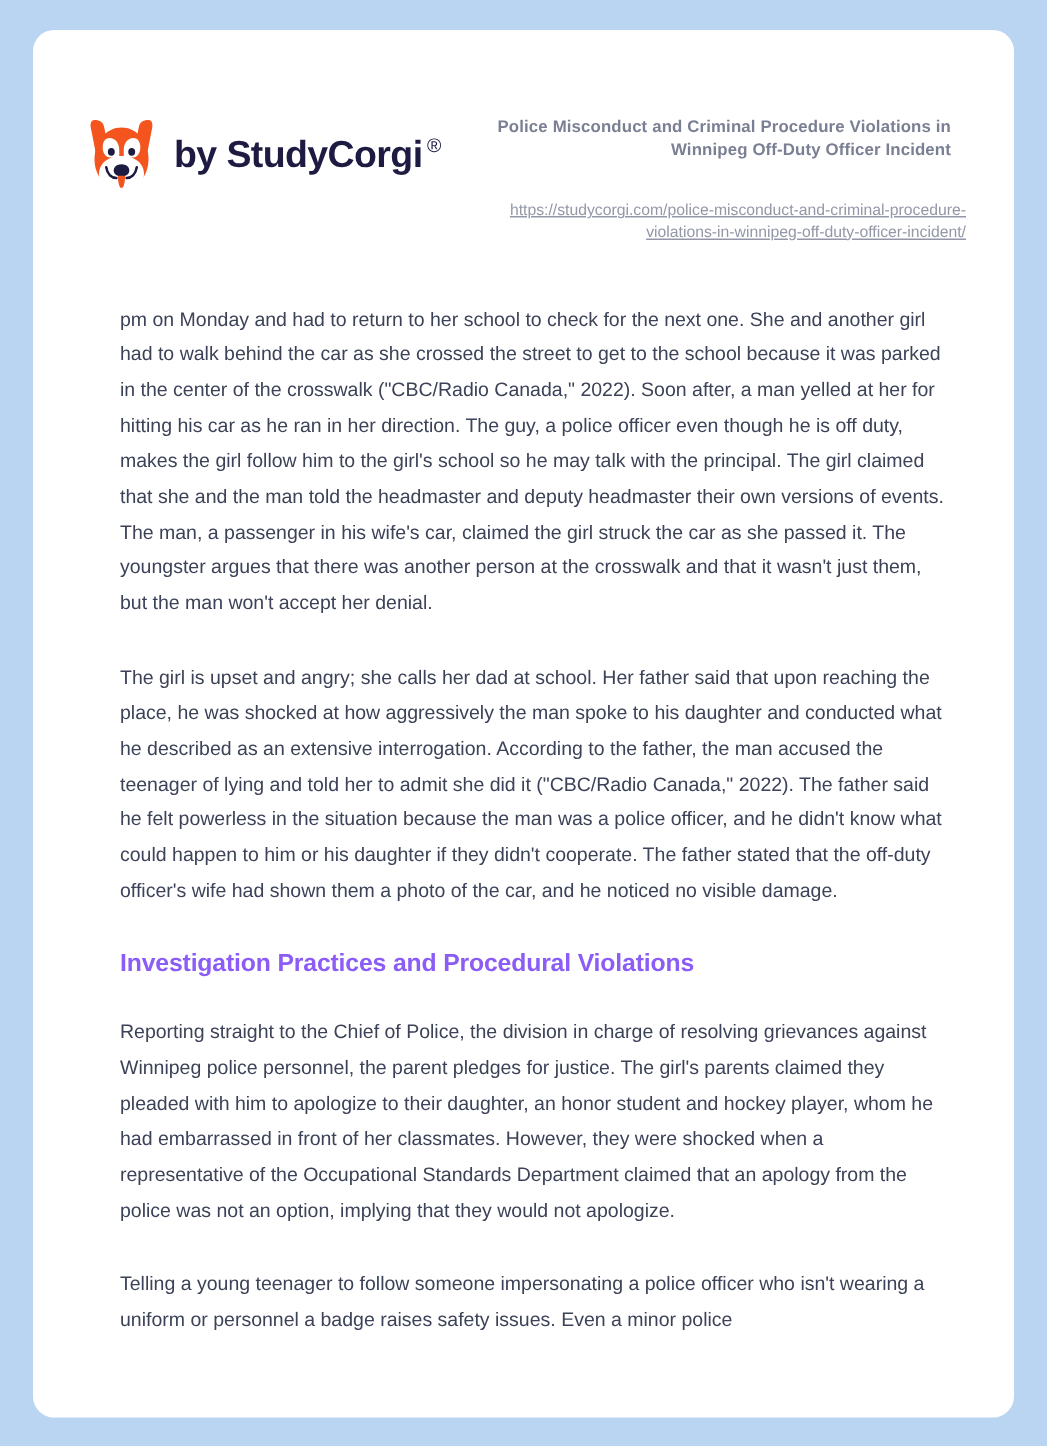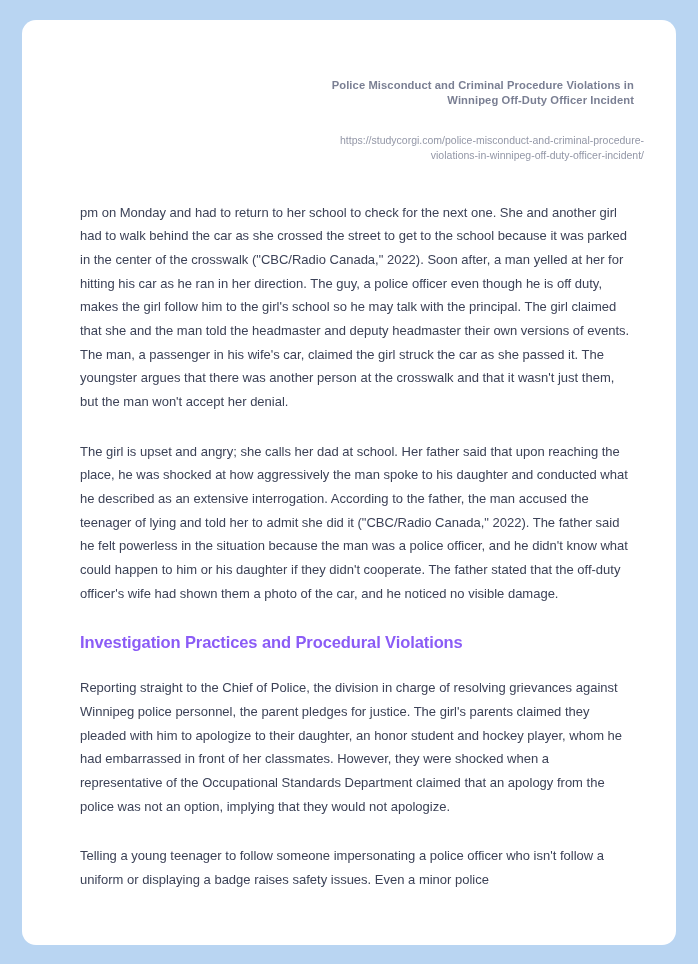--- a/index.html
+++ b/index.html
@@ -88,20 +88,21 @@
     margin-left: auto;
   }
 
   .header-url {
     font-size: 10.5px;
     color: #9397a7;
     line-height: 1.42;
     margin: 24px 0 0 auto;
     max-width: 340px;
     word-break: break-word;
+    text-decoration: underline;
   }
 
   
   .doc-body {
     padding: 0 44px 0 58px;
     box-sizing: border-box;
     margin-top: 38px;
   }
 
   .doc-body p {
@@ -121,29 +122,58 @@
     letter-spacing: -0.1px;
   }
 </style>
 </head>
 <body>
 
 <div id="page-card">
 
   <div class="doc-header">
 
+    <div class="brand">
+      <svg class="logo-mark" viewBox="0 0 46 50" aria-hidden="true">
+
+        <path d="M5 2 C3 2 2 4 2.5 7 L7 30 L14 19 L11.5 7 C11 3.5 8.5 2 5 2 Z" fill="#f4541d"></path>
+        <path d="M41 2 C43 2 44 4 43.5 7 L39 30 L32 19 L34.5 7 C35 3.5 37.5 2 41 2 Z" fill="#f4541d"></path>
+
+        <path d="M23 7 C33 7 41 16 41 28 C41 40 33 48 23 48 C13 48 5 40 5 28 C5 16 13 7 23 7 Z" fill="#f4541d"></path>
+
+        <path d="M23 26 C32 26 38 31 38 38 C38 45 31 48.5 23 48.5 C15 48.5 8 45 8 38 C8 31 14 26 23 26 Z" fill="#ffffff"></path>
+
+        <path d="M15 14 C19 14 21.5 17.5 21.5 22 L21.5 27 L15.5 27 C12 27 10 23 10.5 19 C10.8 16 12.5 14 15 14 Z" fill="#ffffff"></path>
+        <path d="M31 14 C27 14 24.5 17.5 24.5 22 L24.5 27 L30.5 27 C34 27 36 23 35.5 19 C35.2 16 33.5 14 31 14 Z" fill="#ffffff"></path>
+
+        <ellipse cx="16.2" cy="23.2" rx="2.3" ry="2.6" fill="#1d1b42"></ellipse>
+        <ellipse cx="29.8" cy="23.2" rx="2.3" ry="2.6" fill="#1d1b42"></ellipse>
+
+        <path d="M23 31.5 C26.2 31.5 28.2 33.4 28.2 35.6 C28.2 38 26 39.6 23 39.6 C20 39.6 17.8 38 17.8 35.6 C17.8 33.4 19.8 31.5 23 31.5 Z" fill="#1d1b42"></path>
+
+        <path d="M20.6 39.2 L25.4 39.2 C25.4 44 24.4 47.4 23 47.4 C21.6 47.4 20.6 44 20.6 39.2 Z" fill="#f4541d"></path>
+
+        <path d="M12.8 33.5 C13.6 38.2 16.4 40.6 19.6 40.6" stroke="#1d1b42" stroke-width="1.7" fill="none" stroke-linecap="round"></path>
+        <path d="M33.2 33.5 C32.4 38.2 29.6 40.6 26.4 40.6" stroke="#1d1b42" stroke-width="1.7" fill="none" stroke-linecap="round"></path>
+      </svg>
+
+      <div class="brand-wordmark">
+        <span class="brand-text">by StudyCorgi</span>
+        <span class="brand-reg">®</span>
+      </div>
+    </div>
 
     <div class="header-meta">
       <div class="header-title">Police Misconduct and Criminal Procedure Violations in Winnipeg Off-Duty Officer Incident</div>
       <div class="header-url">https://studycorgi.com/police-misconduct-and-criminal-procedure-violations-in-winnipeg-off-duty-officer-incident/</div>
     </div>
 
   </div>
 
   <div class="doc-body">
       <p>pm on Monday and had to return to her school to check for the next one. She and another girl had to walk behind the car as she crossed the street to get to the school because it was parked in the center of the crosswalk ("CBC/Radio Canada," 2022). Soon after, a man yelled at her for hitting his car as he ran in her direction. The guy, a police officer even though he is off duty, makes the girl follow him to the girl's school so he may talk with the principal. The girl claimed that she and the man told the headmaster and deputy headmaster their own versions of events. The man, a passenger in his wife's car, claimed the girl struck the car as she passed it. The youngster argues that there was another person at the crosswalk and that it wasn't just them, but the man won't accept her denial.</p>
       <p>The girl is upset and angry; she calls her dad at school. Her father said that upon reaching the place, he was shocked at how aggressively the man spoke to his daughter and conducted what he described as an extensive interrogation. According to the father, the man accused the teenager of lying and told her to admit she did it ("CBC/Radio Canada," 2022). The father said he felt powerless in the situation because the man was a police officer, and he didn't know what could happen to him or his daughter if they didn't cooperate. The father stated that the off-duty officer's wife had shown them a photo of the car, and he noticed no visible damage.</p>
       <h2>Investigation Practices and Procedural Violations</h2>
       <p>Reporting straight to the Chief of Police, the division in charge of resolving grievances against Winnipeg police personnel, the parent pledges for justice. The girl's parents claimed they pleaded with him to apologize to their daughter, an honor student and hockey player, whom he had embarrassed in front of her classmates. However, they were shocked when a representative of the Occupational Standards Department claimed that an apology from the police was not an option, implying that they would not apologize.</p>
-      <p>Telling a young teenager to follow someone impersonating a police officer who isn't follow a uniform or displaying a badge raises safety issues. Even a minor police</p>
+      <p>Telling a young teenager to follow someone impersonating a police officer who isn't wearing a uniform or personnel a badge raises safety issues. Even a minor police</p>
     </div>
 
 </div>
 
 </body></html>

